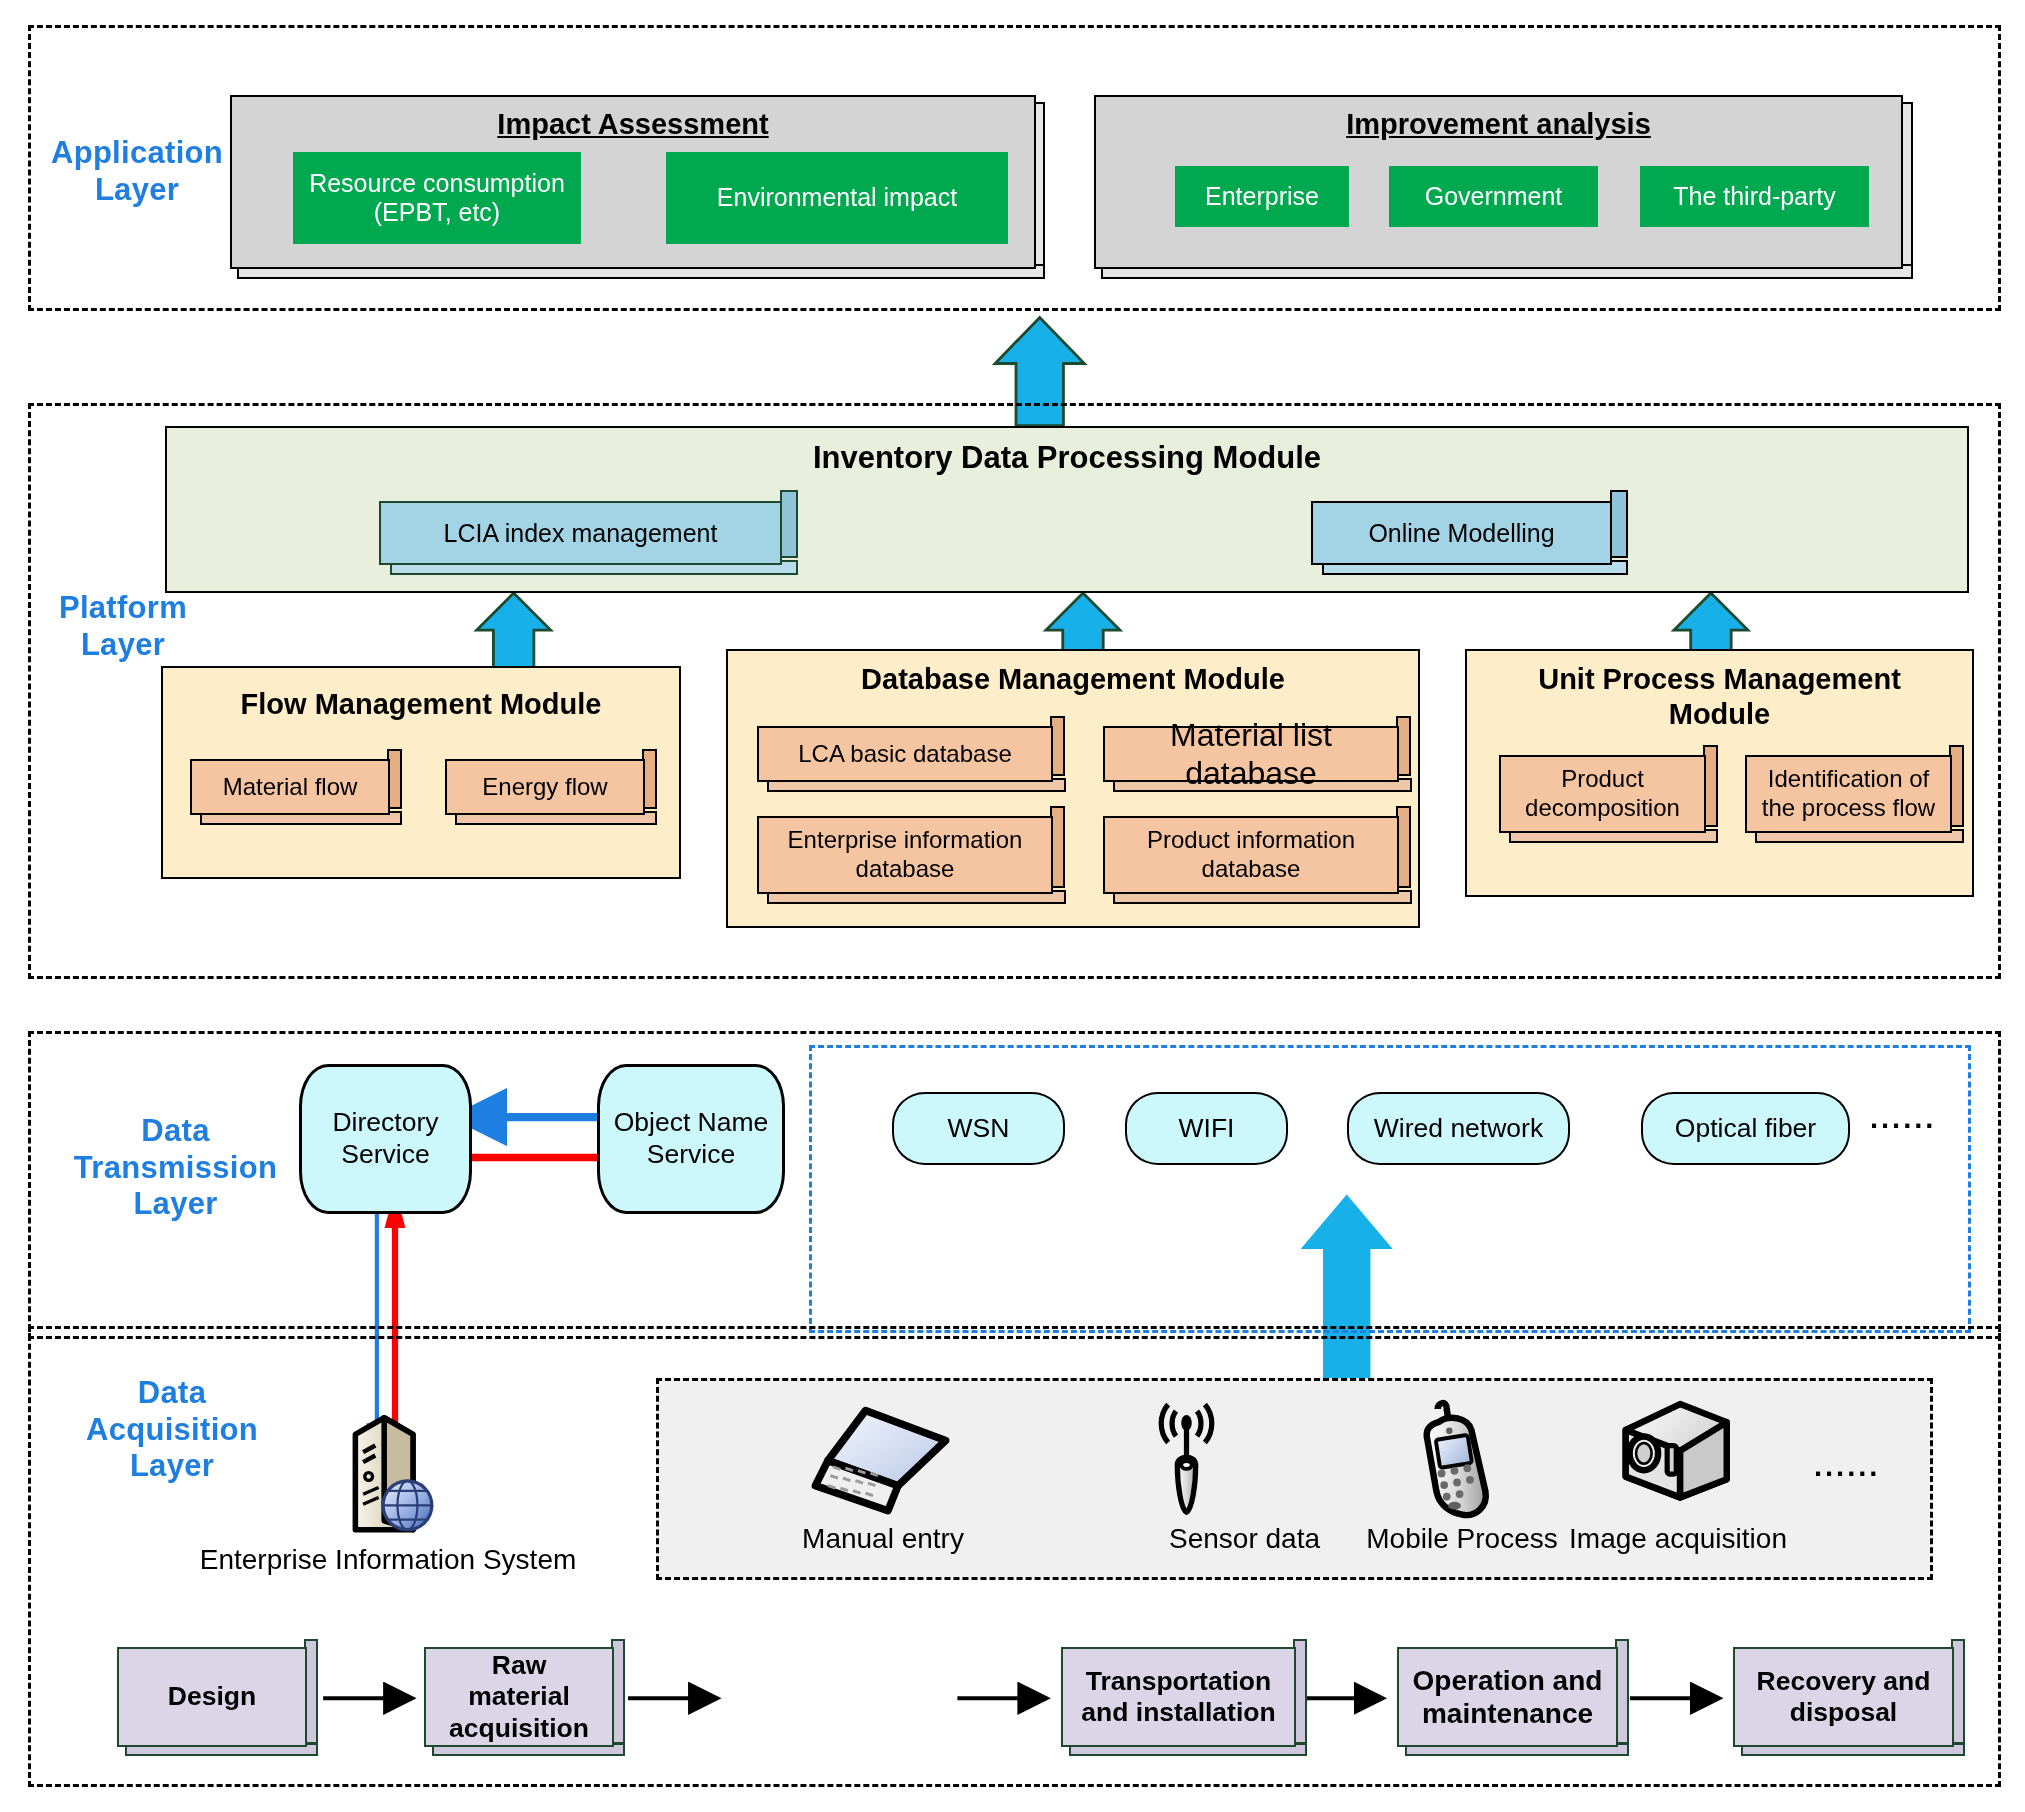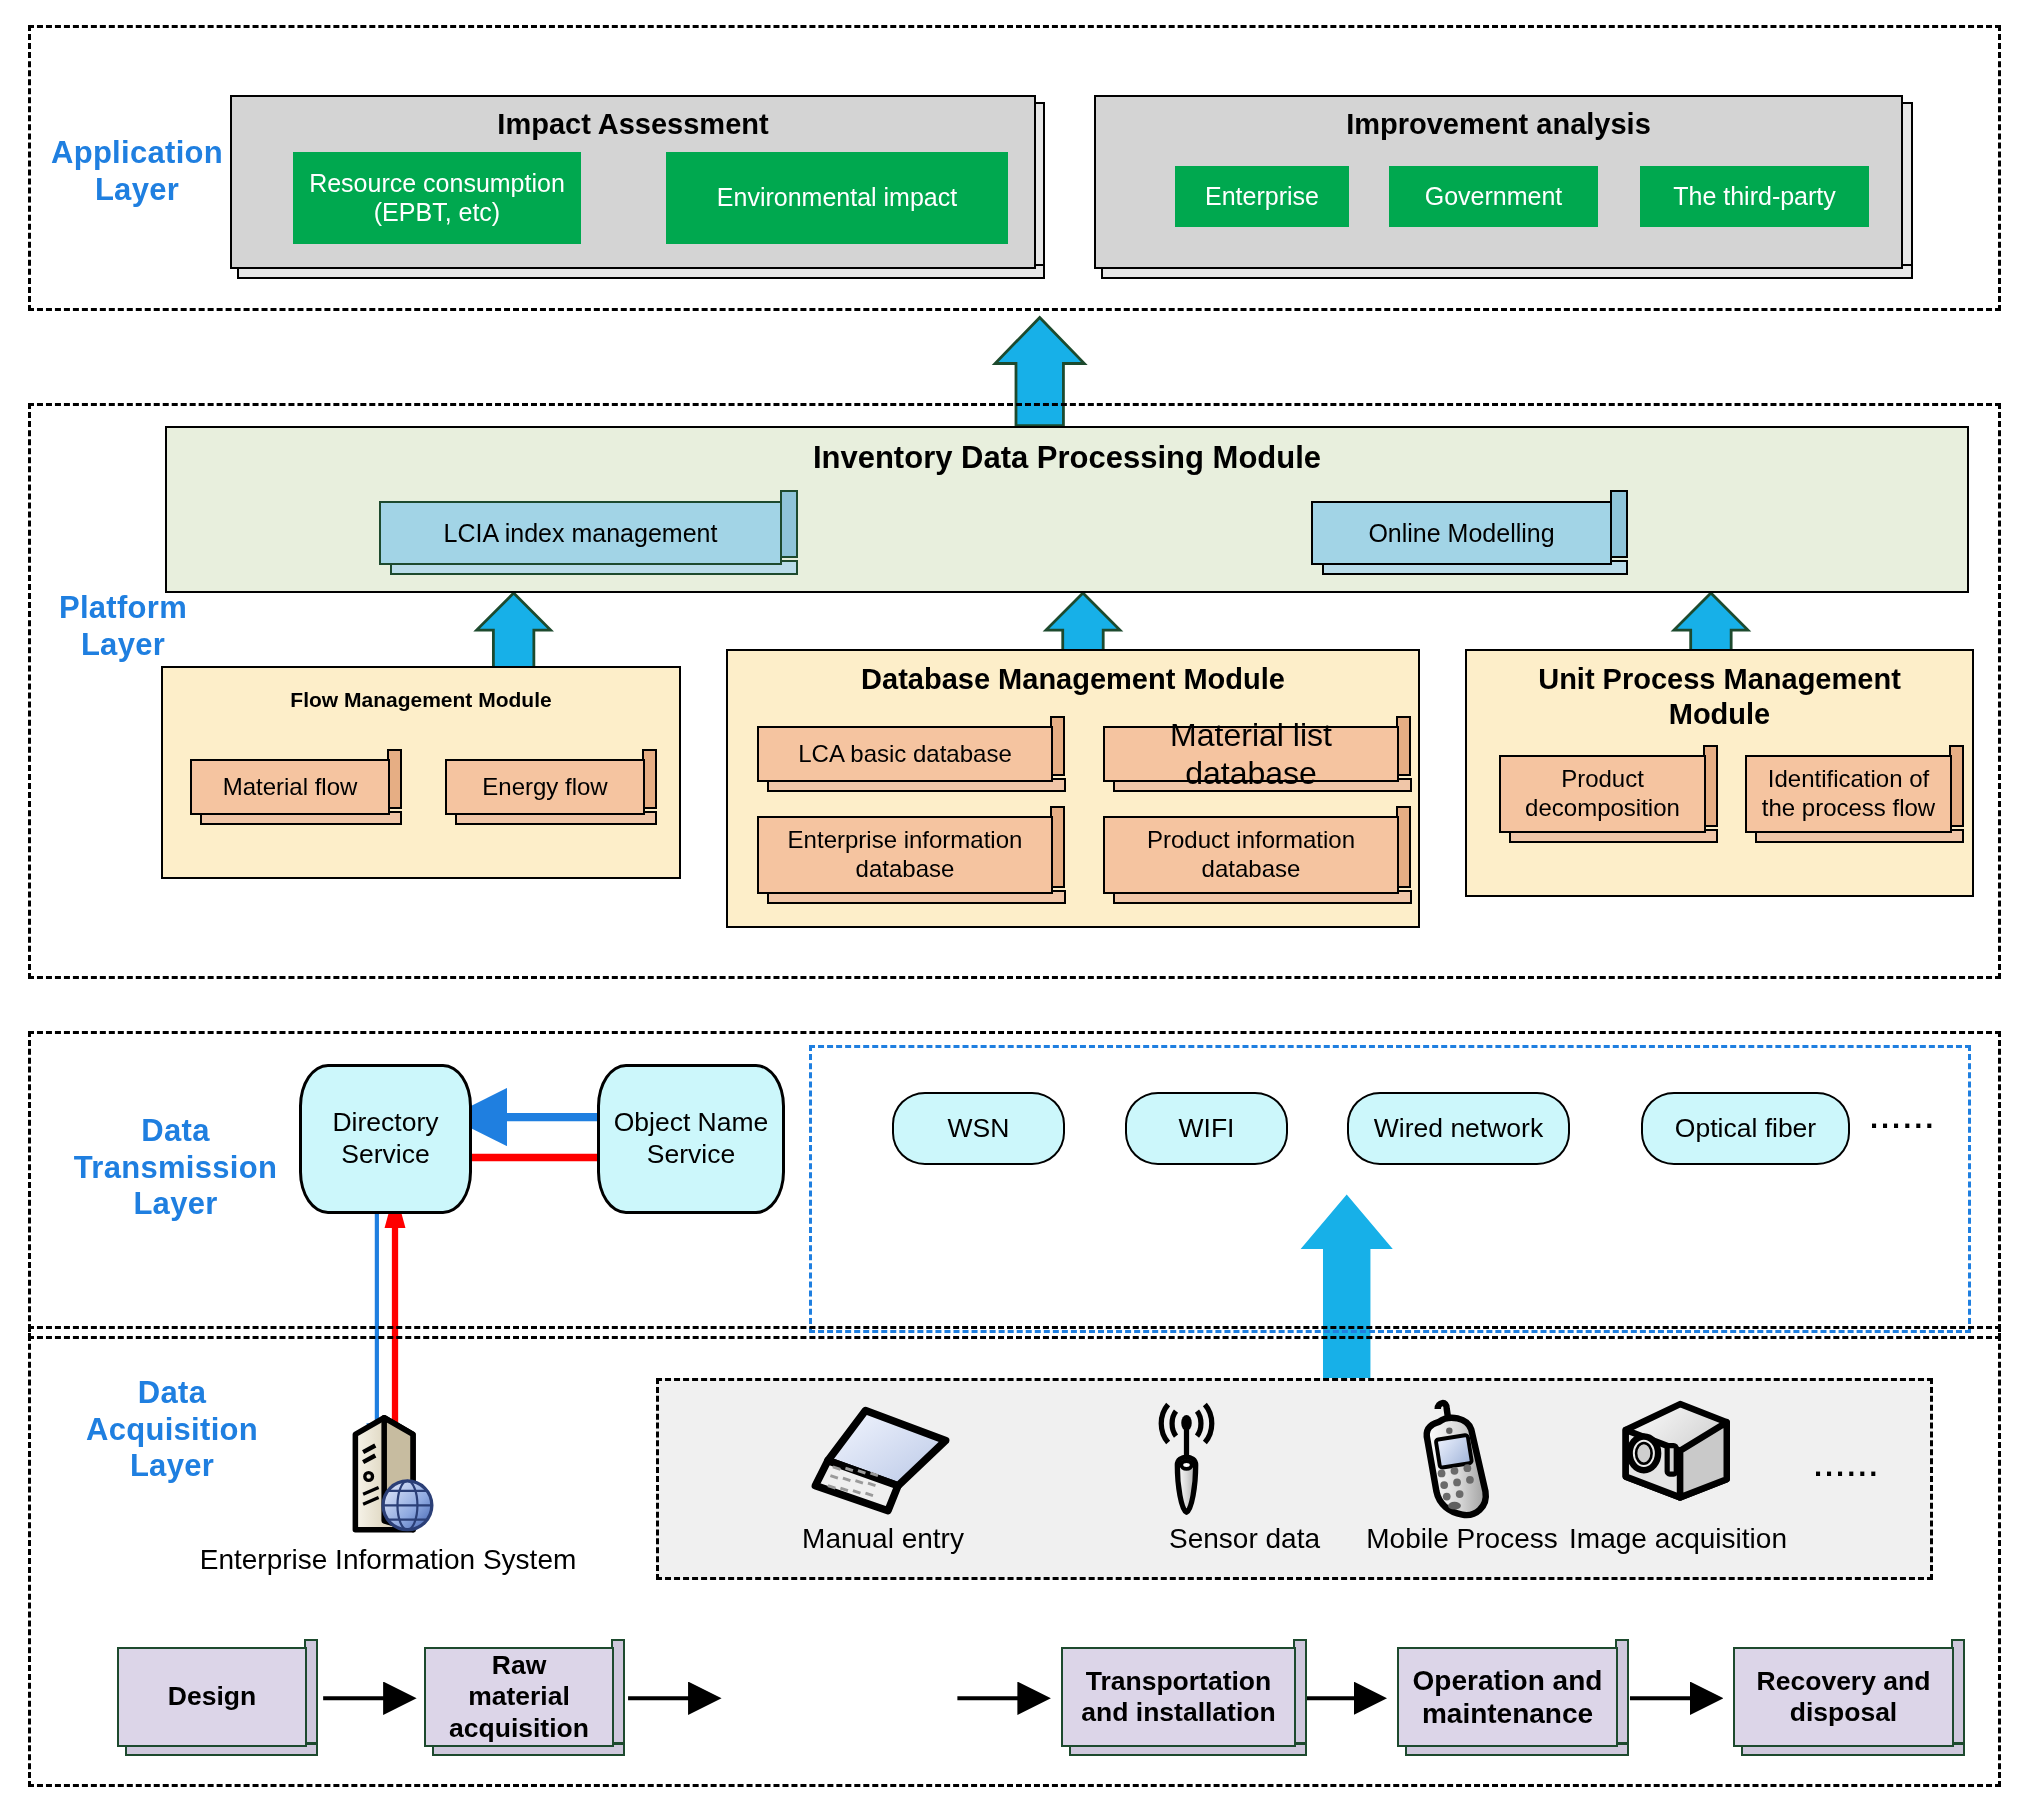--- a/index.html
+++ b/index.html
@@ -7,21 +7,21 @@
   #canvas{position:relative;width:2025px;height:1812px;background:#fff;overflow:hidden;}
 
   
   .layer-frame{position:absolute;border:3.5px dashed #000;box-sizing:border-box;}
   .layer-label{position:absolute;color:#1f7fe0;font-weight:bold;text-align:center;line-height:1.18;letter-spacing:0.3px;}
 
   
   .panel{position:absolute;background:#d4d4d4;border:2.1px solid #000;box-sizing:border-box;}
   .panel-shadow-r{position:absolute;background:#e6e6e6;border:2.1px solid #000;box-sizing:border-box;}
   .panel-shadow-b{position:absolute;background:#e6e6e6;border:2.1px solid #000;box-sizing:border-box;}
-  .panel-title{position:absolute;width:100%;text-align:center;font-weight:bold;color:#000;}
+  .panel-title{position:absolute;width:100%;text-align:center;font-weight:bold;color:#000;text-decoration:underline;}
 
   .greenbox{position:absolute;background:#00a84f;color:#fff;display:flex;align-items:center;justify-content:center;text-align:center;line-height:1.18;box-sizing:border-box;}
 
   
   .bigpanel{position:absolute;background:#e8efdd;border:2.8px solid #000;box-sizing:border-box;}
   .modpanel{position:absolute;background:#fdeec9;border:2.8px solid #000;box-sizing:border-box;}
   .modtitle{position:absolute;width:100%;text-align:center;font-weight:bold;color:#000;line-height:1.2;}
   .paneltitle{position:absolute;width:100%;text-align:center;font-weight:bold;color:#000;}
 
   
@@ -164,21 +164,21 @@
 
   <div class="ext" style="left:1311px;top:501px;width:314px;height:68px;">
     <div class="shr" style="left:299px;top:-11px;width:18px;height:68px;background:#8fc4d9;border:2.8px solid #000;"></div>
     <div class="shb" style="left:11px;top:59px;width:306px;height:15.4px;background:#b9dcea;border:2.8px solid #000;"></div>
     <div class="top" style="width:301px;height:64px;background:#a2d4e6;border:2.8px solid #000;font-size:25px;">
       <span>Online Modelling</span>
     </div>
   </div>
 
   <div class="modpanel" style="left:161px;top:666px;width:520px;height:213px;"></div>
-  <div class="modtitle" style="left:161px;top:687px;width:520px;font-size:21px;">
+  <div class="modtitle" style="left:161px;top:687px;width:520px;font-size:29px;">
     <span>Flow Management Module</span>
   </div>
   <div class="ext" style="left:190px;top:759px;width:216px;height:60px;">
     <div class="shr" style="left:197px;top:-9.8px;width:15.4px;height:60px;background:#e6ae84;border:2.1px solid #000;"></div>
     <div class="shb" style="left:9.8px;top:52px;width:202px;height:14px;background:#f0c6a8;border:2.1px solid #000;"></div>
     <div class="top" style="width:200px;height:56px;background:#f5c4a0;border:2.1px solid #000;font-size:24px;">
       <span>Material flow</span>
     </div>
   </div>
   <div class="ext" style="left:445px;top:759px;width:216px;height:60px;">

